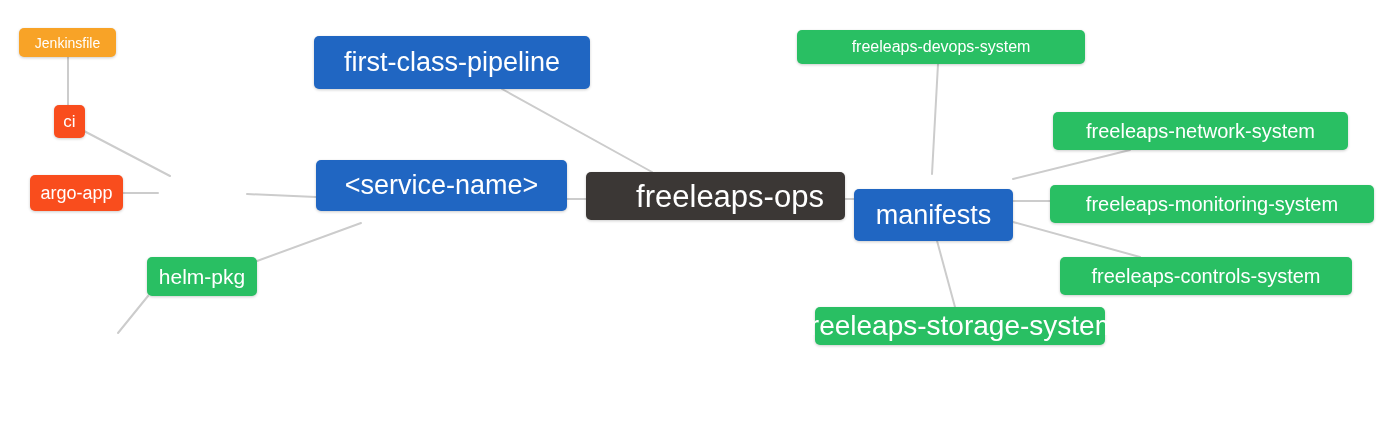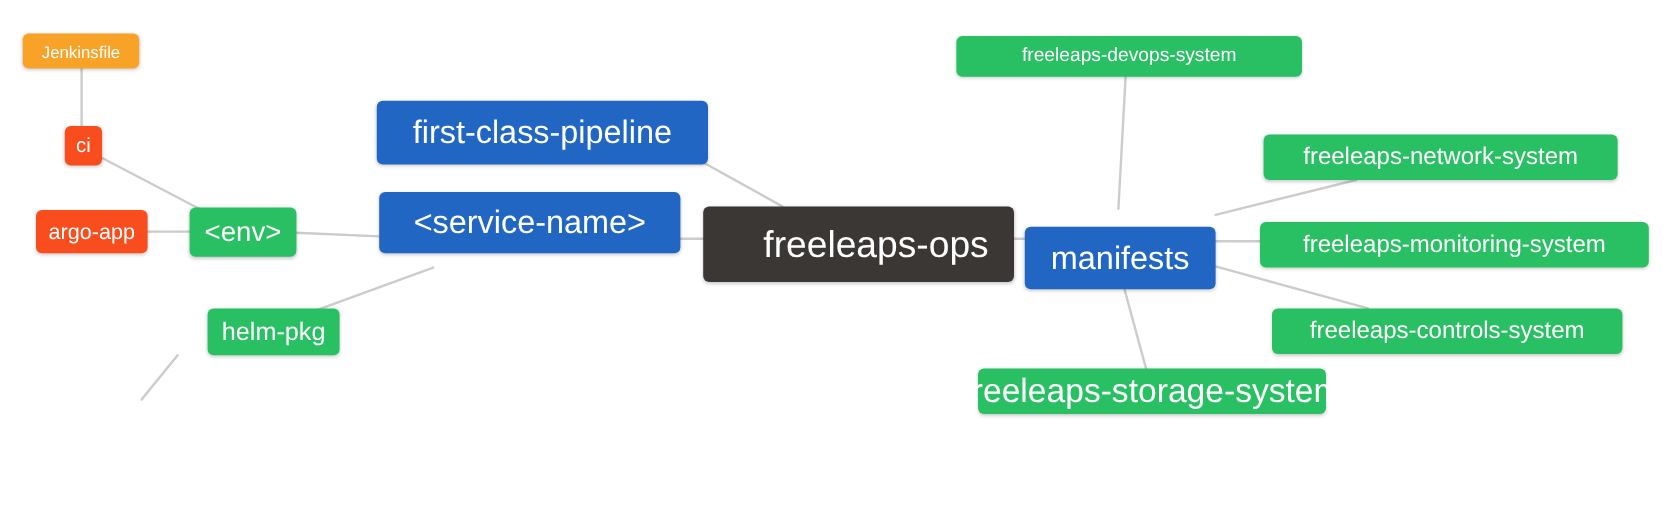--- a/index.html
+++ b/index.html
@@ -63,30 +63,29 @@
       <line x1="933" y1="226" x2="955" y2="307"></line>
     </g>
   </svg>
 
   <div class="node orange" style="left:19px;  top:28px;  width:97px;  height:29px; font-size:14px;">Jenkinsfile</div>
 
   <div class="node red" style="left:54px;  top:105px; width:31px;  height:33px; font-size:17px;">ci</div>
 
   <div class="node red" style="left:30px;  top:175px; width:93px;  height:36px; font-size:18px;">argo-app</div>
 
-  <div class="node green" style="left:158px; top:173px; width:89px;  height:41px; font-size:23px;">&lt;env&gt;</div>
 
-  <div class="node green" style="left:147px; top:257px; width:110px; height:39px; font-size:21px;margin-left:26px;">helm-pkg</div>
+  <div class="node green" style="left:147px; top:257px; width:110px; height:39px; font-size:21px;">helm-pkg</div>
 
 
-  <div class="node blue" style="left:314px; top:36px;  width:276px; height:53px; font-size:27px;margin-top:48px;">first-class-pipeline</div>
+  <div class="node blue" style="left:314px; top:36px;  width:276px; height:53px; font-size:27px;">first-class-pipeline</div>
 
   <div class="node blue" style="left:316px; top:160px; width:251px; height:51px; font-size:27px;">&lt;service-name&gt;</div>
 
-  <div class="node dark" style="left:586px; top:172px; width:259px; height:63px; font-size:31px;padding-left:29px;">freeleaps-ops</div>
+  <div class="node dark" style="left:586px; top:172px; width:259px; height:48px; font-size:31px;padding-left:29px;">freeleaps-ops</div>
 
   <div class="node blue" style="left:854px; top:174px; width:159px; height:52px; font-size:27px;margin-top:15px;">manifests</div>
 
   <div class="node green" style="left:797px; top:30px;  width:288px; height:34px; font-size:16px;">freeleaps-devops-system</div>
 
   <div class="node green" style="left:1053px; top:112px; width:295px; height:38px; font-size:20px;">freeleaps-network-system</div>
 
   <div class="node green" style="left:1060px; top:257px; width:292px; height:38px; font-size:20px;">freeleaps-controls-system</div>
 
   <div class="node green" style="left:1050px; top:185px; width:324px; height:38px; font-size:20px;">freeleaps-monitoring-system</div>

